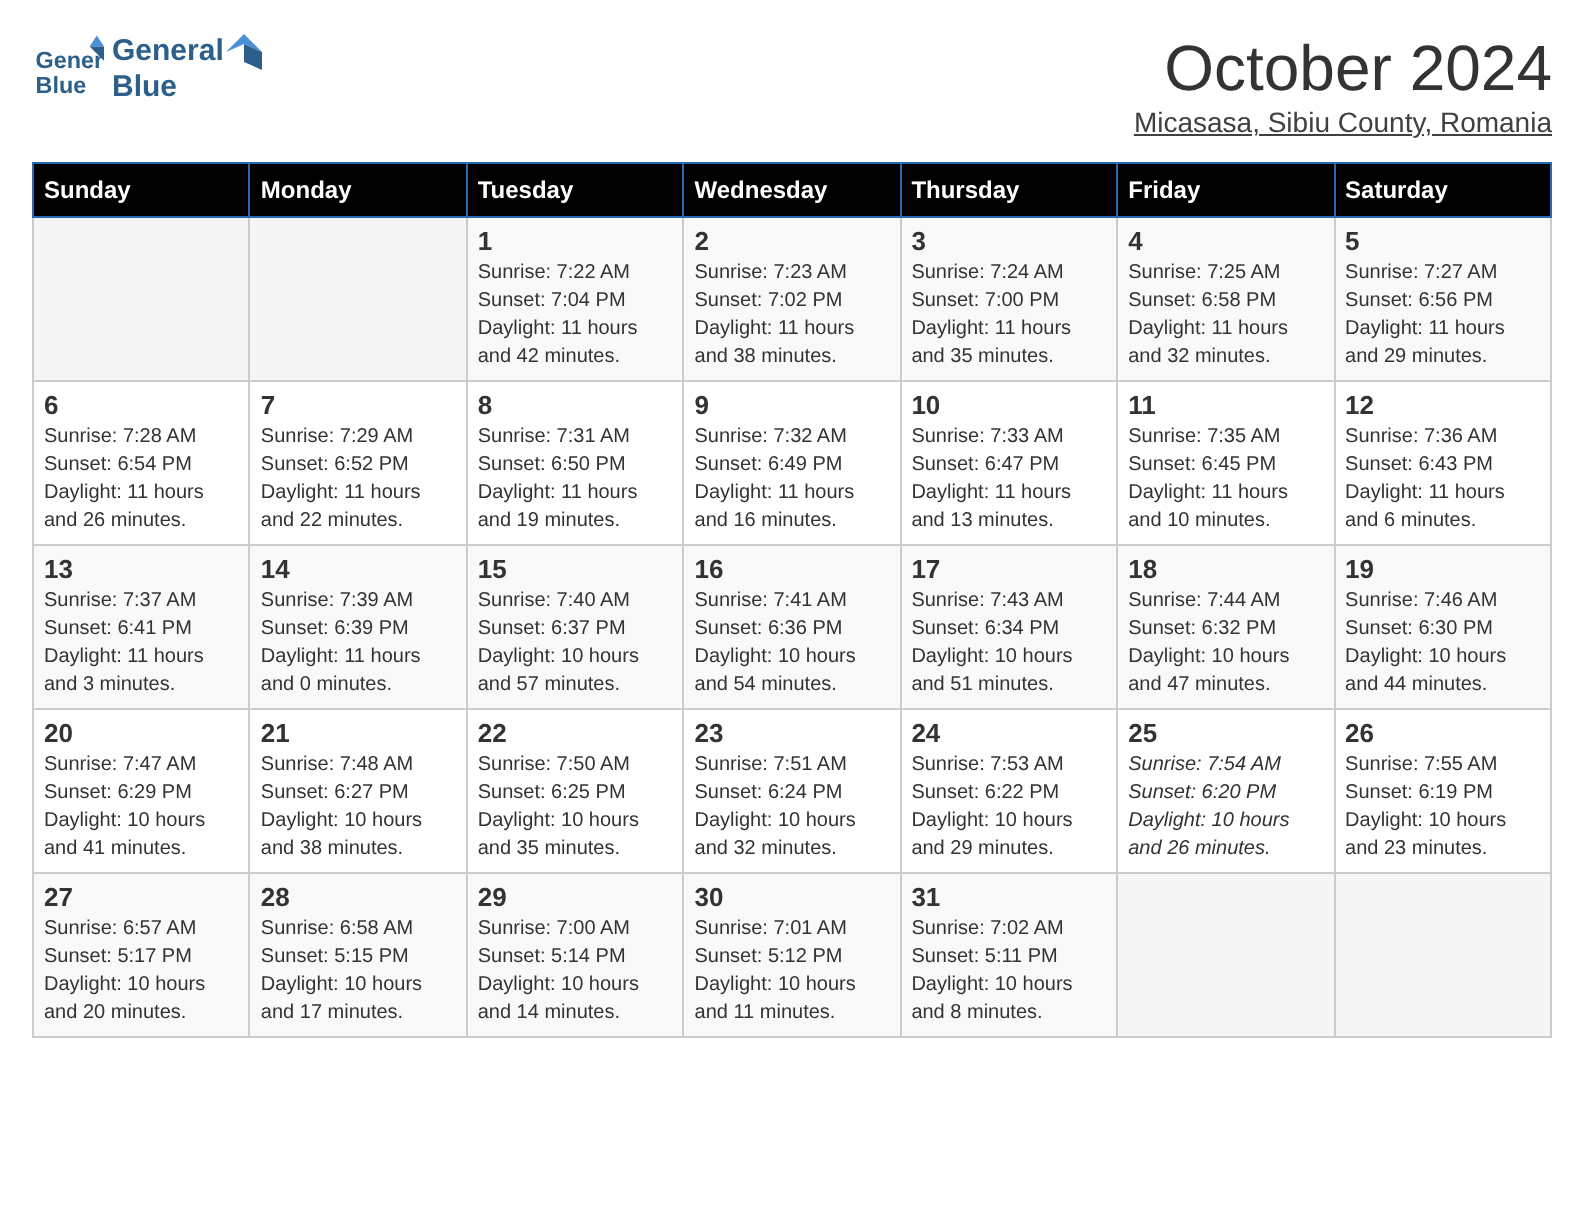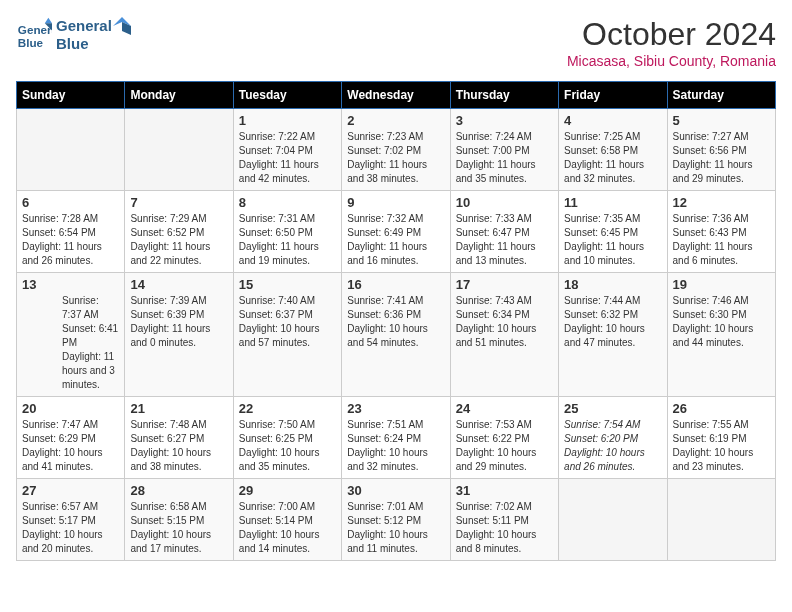--- a/index.html
+++ b/index.html
@@ -28,21 +28,22 @@
     .title-block {
       text-align: right;
     }
     .month-title {
       font-size: 32px;
       color: #333;
       font-weight: normal;
     }
     .location {
       font-size: 14px;
-      color: #be185d;
+      color: #404040;
+      text-decoration: underline;
     }
     table {
       width: 100%;
       border-collapse: collapse;
       font-size: 11px;
     }
     thead tr th {
       background-color: #000000;
       color: #fff;
       text-align: left;
@@ -192,21 +193,21 @@
         <td>
           <div class="day-num">12</div>
           <div class="day-info" style="white-space: pre-line;">Sunrise: 7:36 AM
 Sunset: 6:43 PM
 Daylight: 11 hours and 6 minutes.</div>
         </td>
       </tr>
       <tr>
         <td>
           <div class="day-num">13</div>
-          <div class="day-info" style="white-space: pre-line; margin-left: 40px;">Sunrise: 7:37 AM
+          <div class="day-info" style="white-space: pre-line;">Sunrise: 7:37 AM
 Sunset: 6:41 PM
 Daylight: 11 hours and 3 minutes.</div>
         </td>
         <td>
           <div class="day-num">14</div>
           <div class="day-info" style="white-space: pre-line;">Sunrise: 7:39 AM
 Sunset: 6:39 PM
 Daylight: 11 hours and 0 minutes.</div>
         </td>
         <td>

